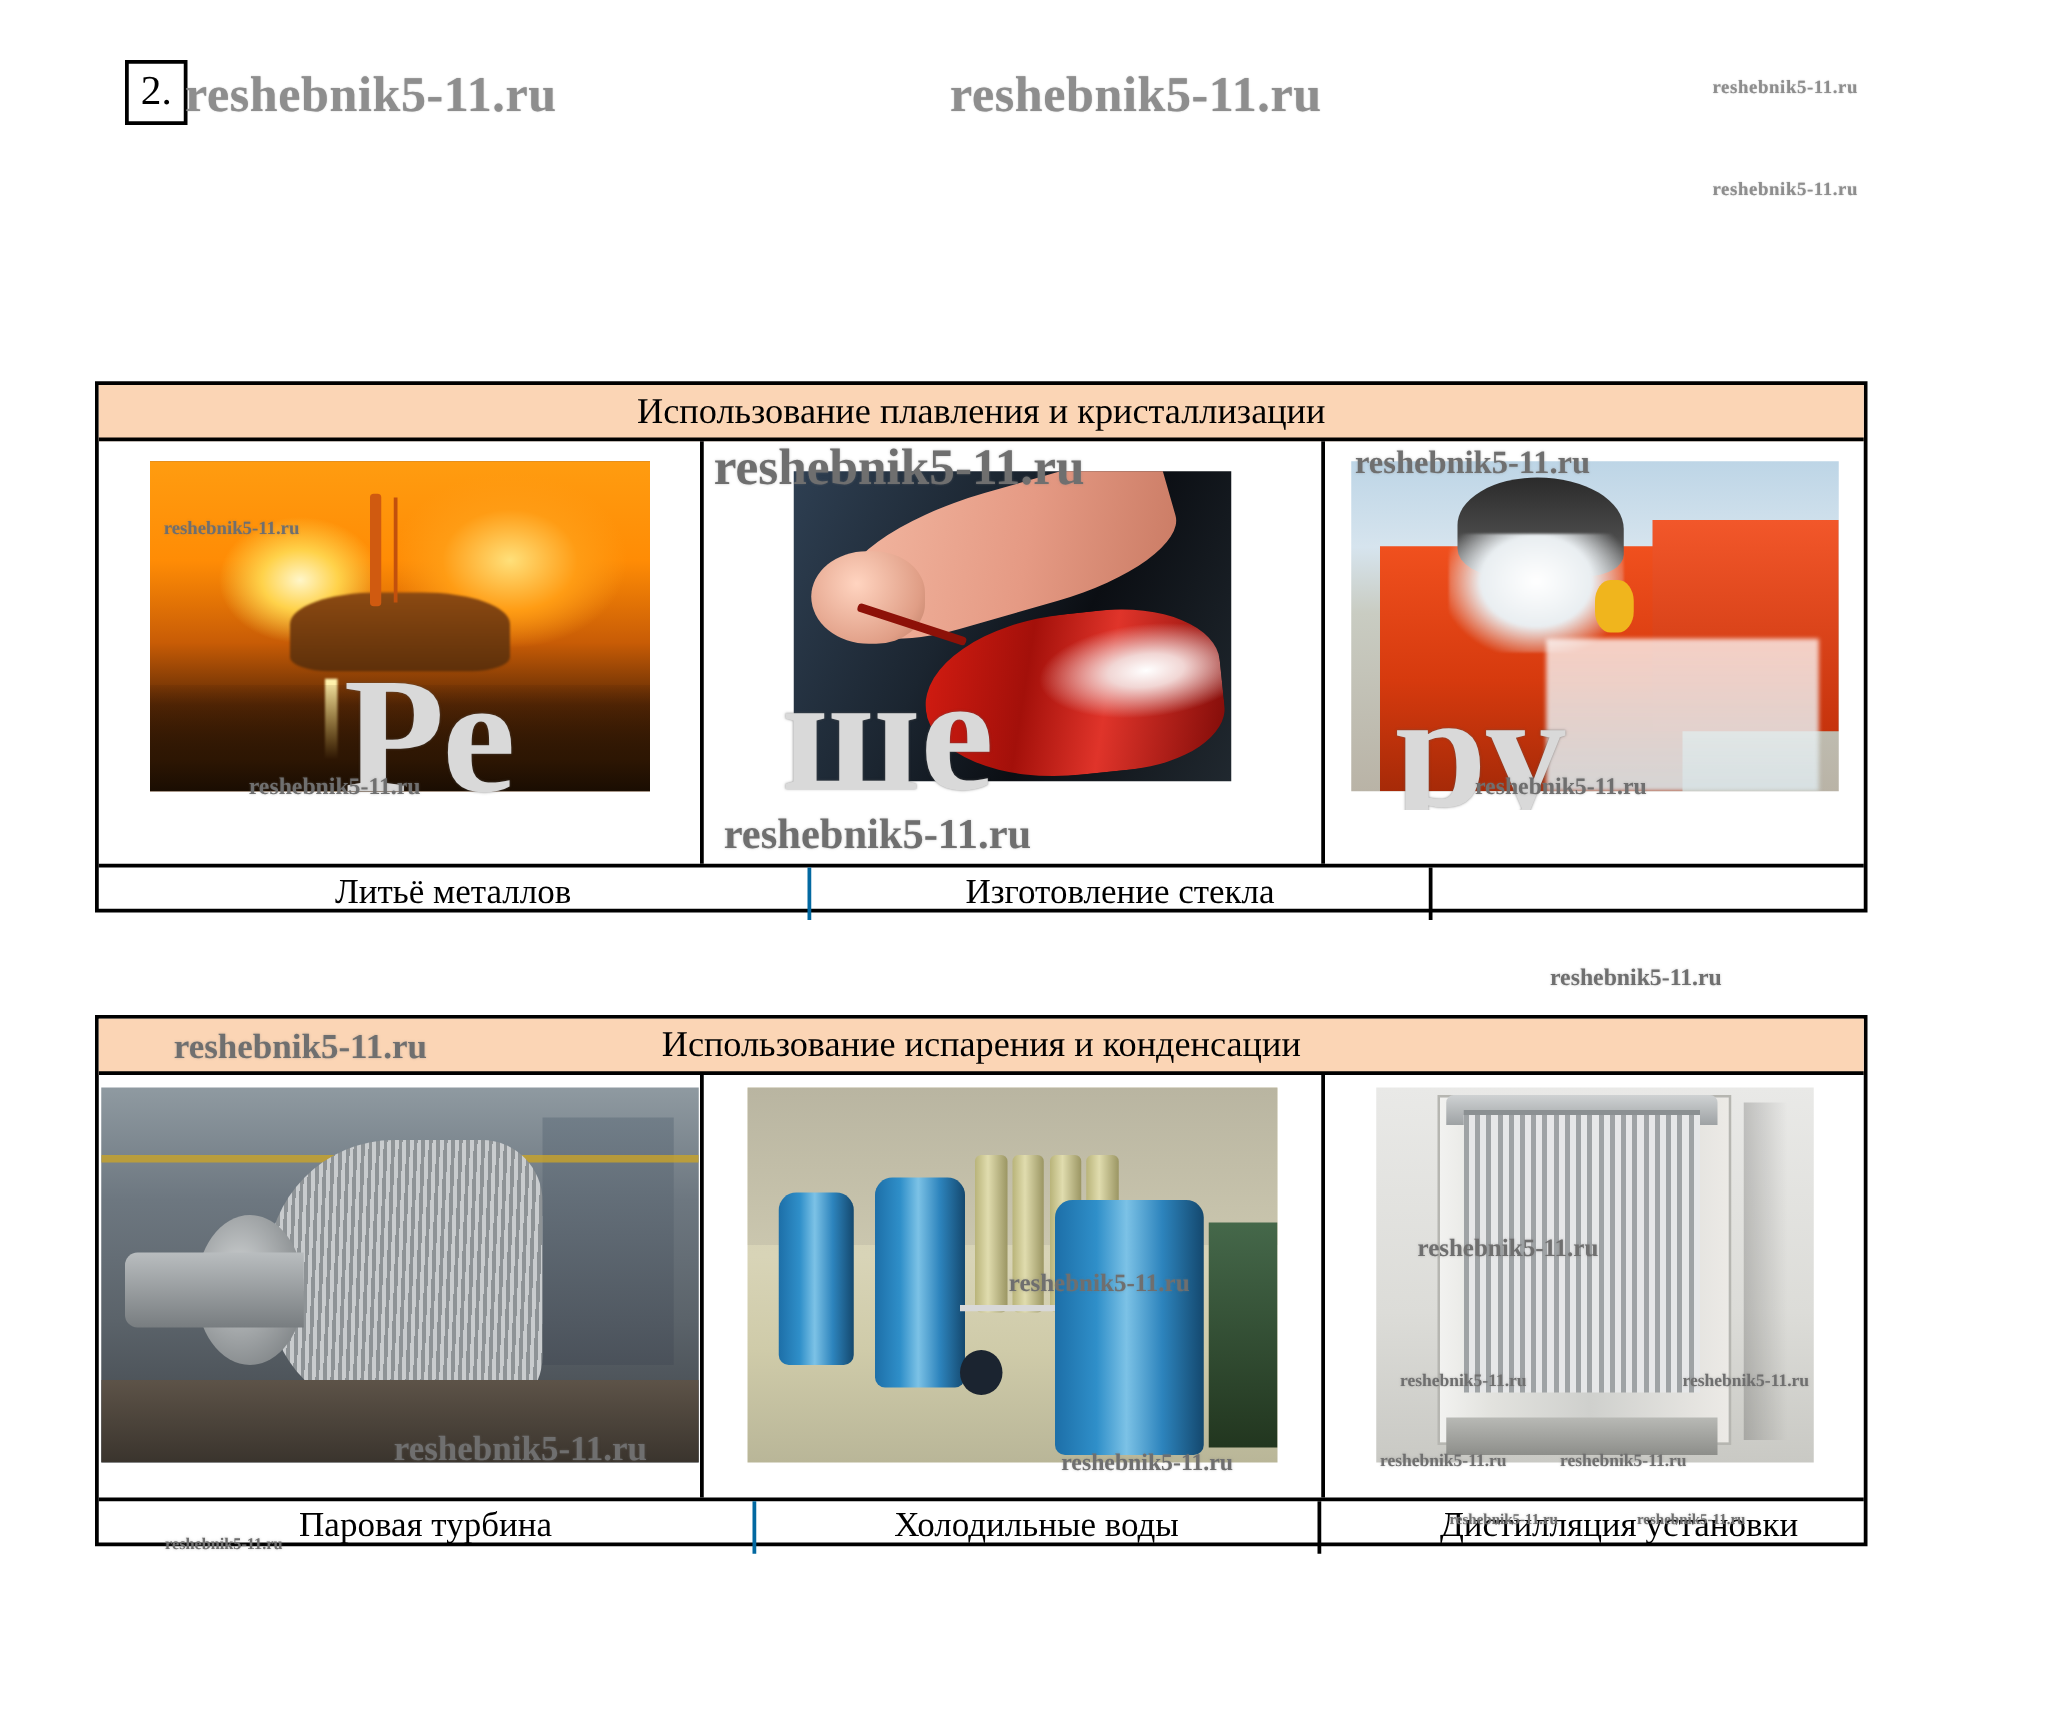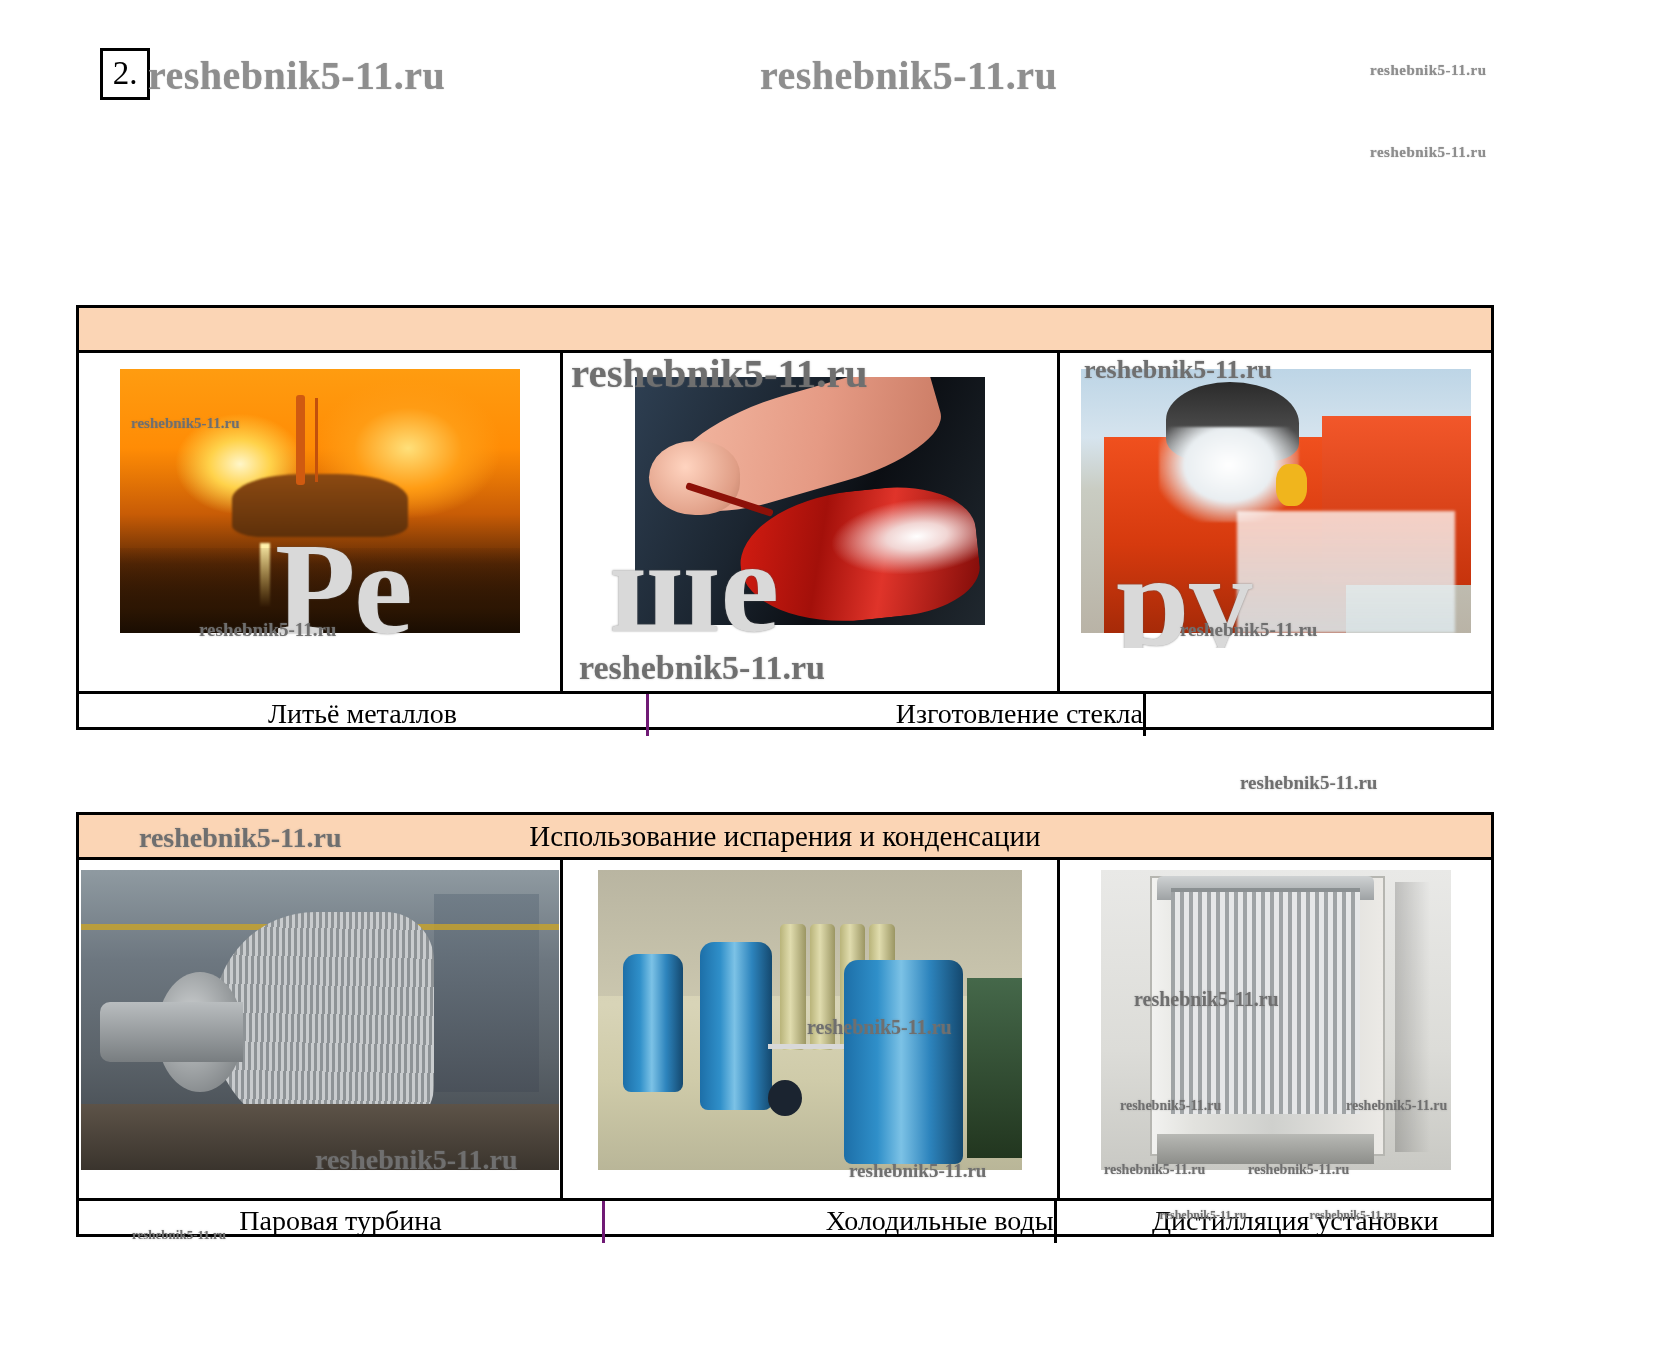--- a/index.html
+++ b/index.html
@@ -84,21 +84,21 @@
     display:flex;align-items:center;justify-content:center;
     overflow:hidden;
   }
   .caption-row{display:flex;height:42px;border-top:3px solid #000;}
   .cap{
     box-sizing:border-box;
     font-size:28px;line-height:40px;text-align:center;
     position:relative;overflow:hidden;white-space:nowrap;margin-left:43px;
   }
   .cap.c1{width:481px;}
-  .cap.c2{width:500px;border-left:3px solid #701a75;border-right:3px solid #000;text-align:right;}
+  .cap.c2{width:500px;border-left:3px solid #0369a1;border-right:3px solid #000;}
   .cap.c3{width:431px;}
 
   
   .photo{position:relative;overflow:hidden;background:#333;}
 
   
   .ph-casting{
     width:400px;height:264px;
     background:
       radial-gradient(ellipse 90px 70px at 30% 36%, #fff6c9 0%, #ffd24a 34%, rgba(255,150,10,0) 72%),
@@ -304,20 +304,21 @@
     <div class="wm wm-title-1">reshebnik5-11.ru</div>
     <div class="wm wm-title-2">reshebnik5-11.ru</div>
     <div class="wm wm-tiny-a">reshebnik5-11.ru</div>
     <div class="wm wm-tiny-b">reshebnik5-11.ru</div>
   </div>
 
 
   <div class="tbl" id="table-melting">
 
     <div class="tbl-head">
+      <span>Использование плавления и кристаллизации</span>
       <span class="wm-big-ghost wm-dark" style="left:120px;top:34px;font-size:15px;">reshebnik5-11.ru</span>
     </div>
 
     <div class="cells">
 
       <div class="cell c1">
         <div class="media">
           <div class="photo ph-casting">
             <div class="cast-hook"></div>
             <div class="cast-stream"></div>
@@ -330,21 +331,21 @@
 
       <div class="cell c2">
         <div class="media">
           <div class="photo ph-glass">
             <div class="gl-arm"></div>
             <div class="gl-fist"></div>
             <div class="gl-rod"></div>
             <div class="gl-blob"></div>
           </div>
           <span class="wm-big-ghost wm-dark" style="left:8px;top:-4px;font-size:41px;">reshebnik5-11.ru</span>
-          <span class="wm-big-ghost wm-light" style="left:46px;top:168px;font-size:132px;line-height:1;">ше</span>
+          <span class="wm-big-ghost wm-light" style="left:62px;top:168px;font-size:132px;line-height:1;">ше</span>
         </div>
         <span class="wm-big-ghost wm-dark" style="left:16px;top:296px;font-size:34px;">reshebnik5-11.ru</span>
       </div>
 
       <div class="cell c3">
         <div class="media">
           <div class="photo ph-snow">
             <div class="sn-body"></div>
             <div class="sn-body2"></div>
             <div class="sn-pile"></div>

